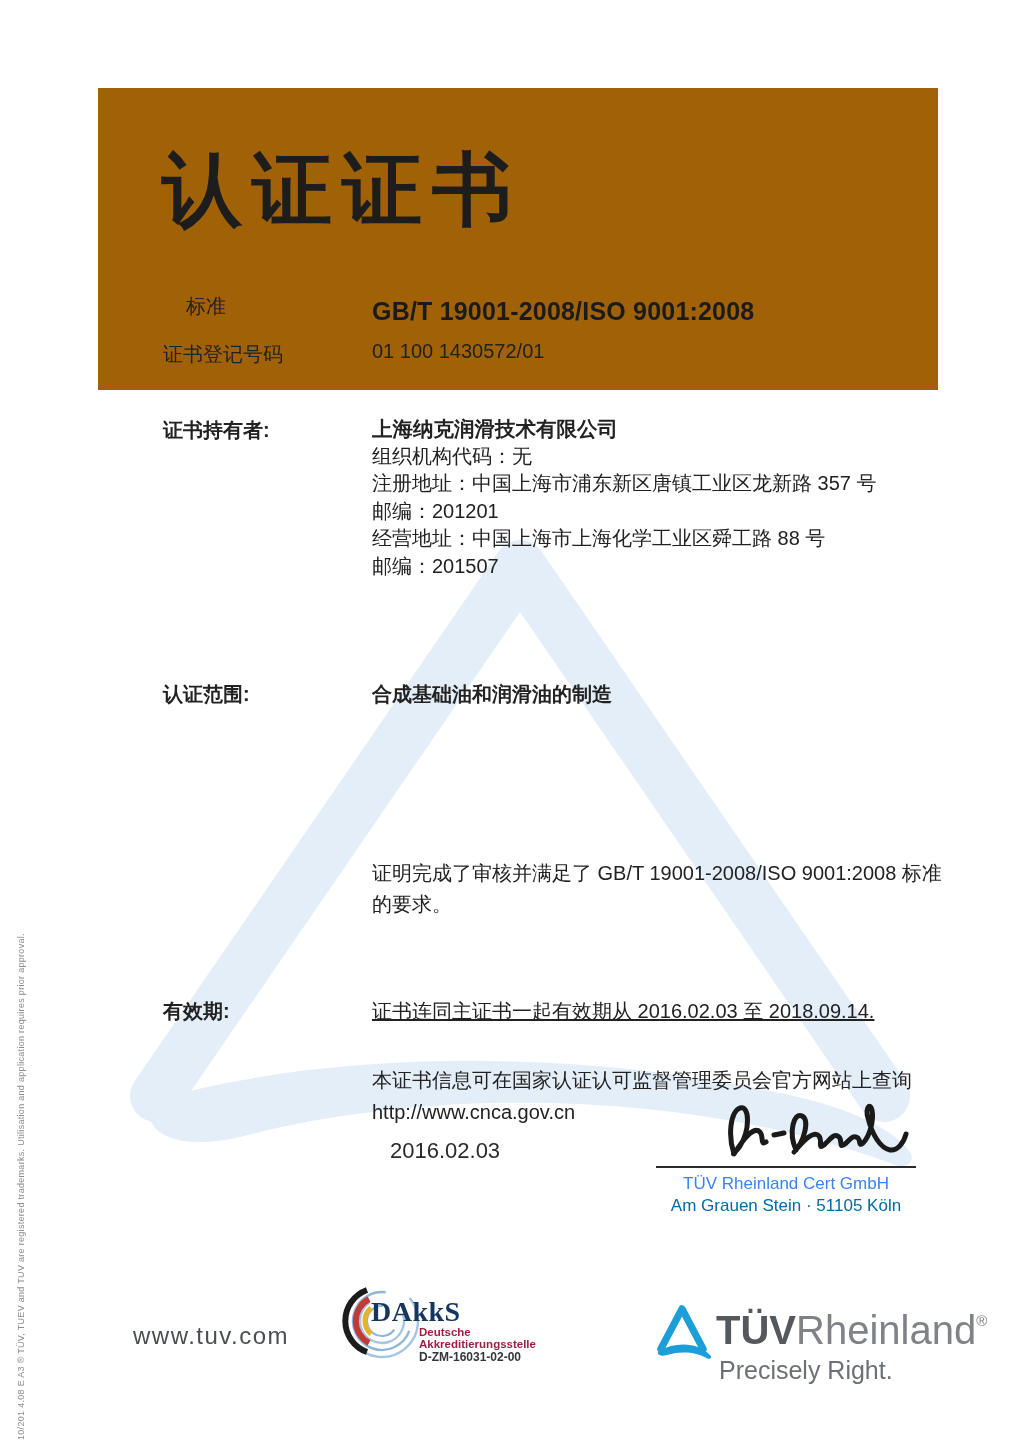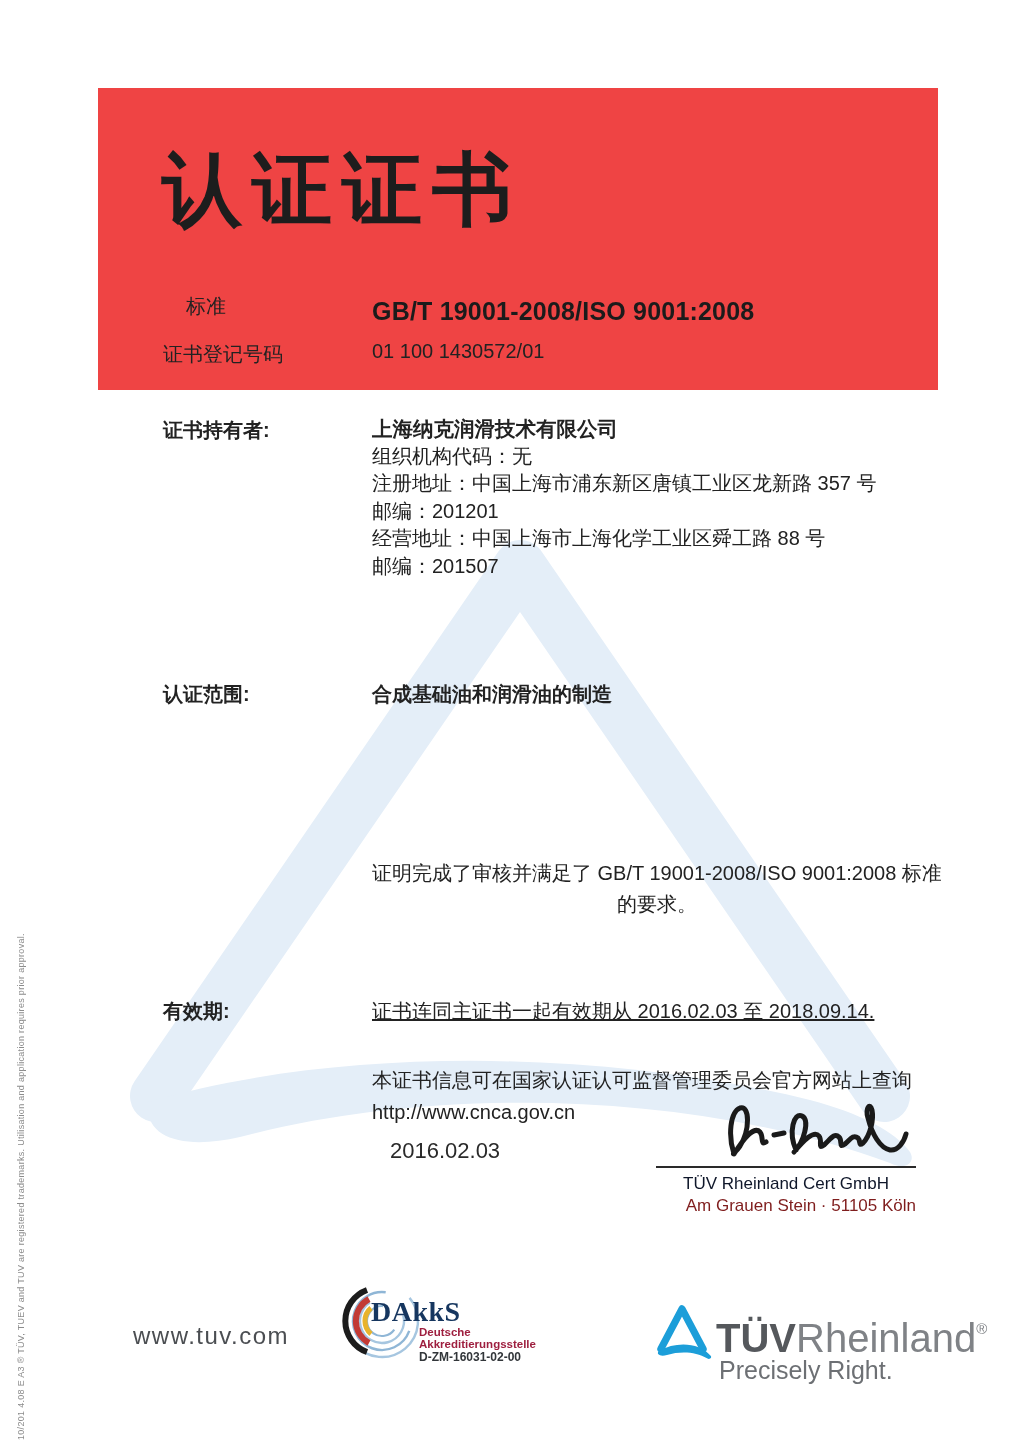--- a/index.html
+++ b/index.html
@@ -5,46 +5,46 @@
   html,body{margin:0;padding:0;}
   body{
     width:1024px;height:1449px;background:#ffffff;
     font-family:"Liberation Sans","DejaVu Sans",sans-serif;color:#1f1f1f;
     position:relative;overflow:hidden;
   }
   .page{position:absolute;inset:0;}
   
   .watermark{position:absolute;left:110px;top:540px;z-index:0;}
   
-  .header-block{position:absolute;left:98px;top:88px;width:840px;height:302px;background:#ef4444;z-index:1;}
+  .header-block{position:absolute;left:98px;top:88px;width:840px;height:302px;background:#a16207;z-index:1;}
   .doc-title{position:absolute;left:64px;top:62px;font-size:80px;line-height:1;font-weight:700;letter-spacing:10px;color:#1d1d1d;}
   .hdr-label{position:absolute;left:65px;font-size:20px;color:#222;}
   .hdr-val-std{position:absolute;left:274px;font-size:25px;font-weight:700;color:#1b1b1b;letter-spacing:0.2px;}
   .hdr-val-reg{position:absolute;left:274px;font-size:20px;color:#222;}
   
   .row-label{position:absolute;left:163px;font-size:20px;font-weight:700;color:#222;z-index:2;}
   .row-value{position:absolute;left:372px;font-size:20px;color:#222;z-index:2;}
   .holder-name{font-weight:700;font-size:20.5px;}
   .holder-lines div{line-height:27.4px;}
-  .statement{line-height:31px;text-align:center;}
+  .statement{line-height:31px;}
   .info-lines div{line-height:32px;}
   .date-text{position:absolute;left:390px;top:1138px;font-size:22px;color:#2a2a2a;z-index:2;}
   
   .sig-ink{position:absolute;left:722px;top:1092px;z-index:2;}
   .sig-line{position:absolute;left:656px;top:1166px;width:260px;border-top:2px solid #2a2a2a;z-index:2;}
-  .sig-company{position:absolute;left:656px;top:1174px;width:260px;text-align:center;font-size:17px;color:#0f172a;z-index:2;}
-  .sig-address{position:absolute;left:656px;top:1196px;width:260px;text-align:right;font-size:17px;color:#7f1d1d;z-index:2;}
+  .sig-company{position:absolute;left:656px;top:1174px;width:260px;text-align:center;font-size:17px;color:#3b82f6;z-index:2;}
+  .sig-address{position:absolute;left:656px;top:1196px;width:260px;text-align:center;font-size:17px;color:#0369a1;z-index:2;}
   
   .website{position:absolute;left:133px;top:1322px;font-size:24px;color:#4b4e52;letter-spacing:1.5px;z-index:2;}
   .dakks-seal{position:absolute;left:340px;top:1280px;z-index:2;}
   .dakks-word{position:absolute;left:371px;top:1296px;font-family:"Liberation Serif","DejaVu Serif",serif;font-size:28px;font-weight:700;color:#16365f;letter-spacing:0.5px;z-index:3;}
   .dakks-red{position:absolute;left:419px;top:1326px;font-size:11.5px;font-weight:700;color:#9e1f3f;line-height:12px;z-index:3;}
   .dakks-code{position:absolute;left:419px;top:1350px;font-size:12px;font-weight:700;color:#32363a;z-index:3;}
   .tuv-triangle{position:absolute;left:651px;top:1300px;z-index:2;}
-  .tuv-brand{position:absolute;left:716px;top:1310px;font-size:40px;line-height:1;z-index:2;white-space:nowrap;margin-top:8px;}
+  .tuv-brand{position:absolute;left:716px;top:1310px;font-size:40px;line-height:1;z-index:2;white-space:nowrap;}
   .tuv-brand .b{font-weight:700;color:#55585c;}
   .tuv-brand .r{font-weight:400;color:#7f8286;}
   .tuv-brand .reg{font-size:15px;color:#7f8286;vertical-align:18px;}
   .tuv-tagline{position:absolute;left:719px;top:1356px;font-size:25px;color:#6d7074;z-index:2;}
   
   .side-note{
     position:absolute;left:26px;bottom:9px;transform-origin:left bottom;transform:rotate(-90deg);
     font-size:9px;color:#8c8c8c;letter-spacing:0.3px;white-space:nowrap;z-index:2;
   }
 </style>

